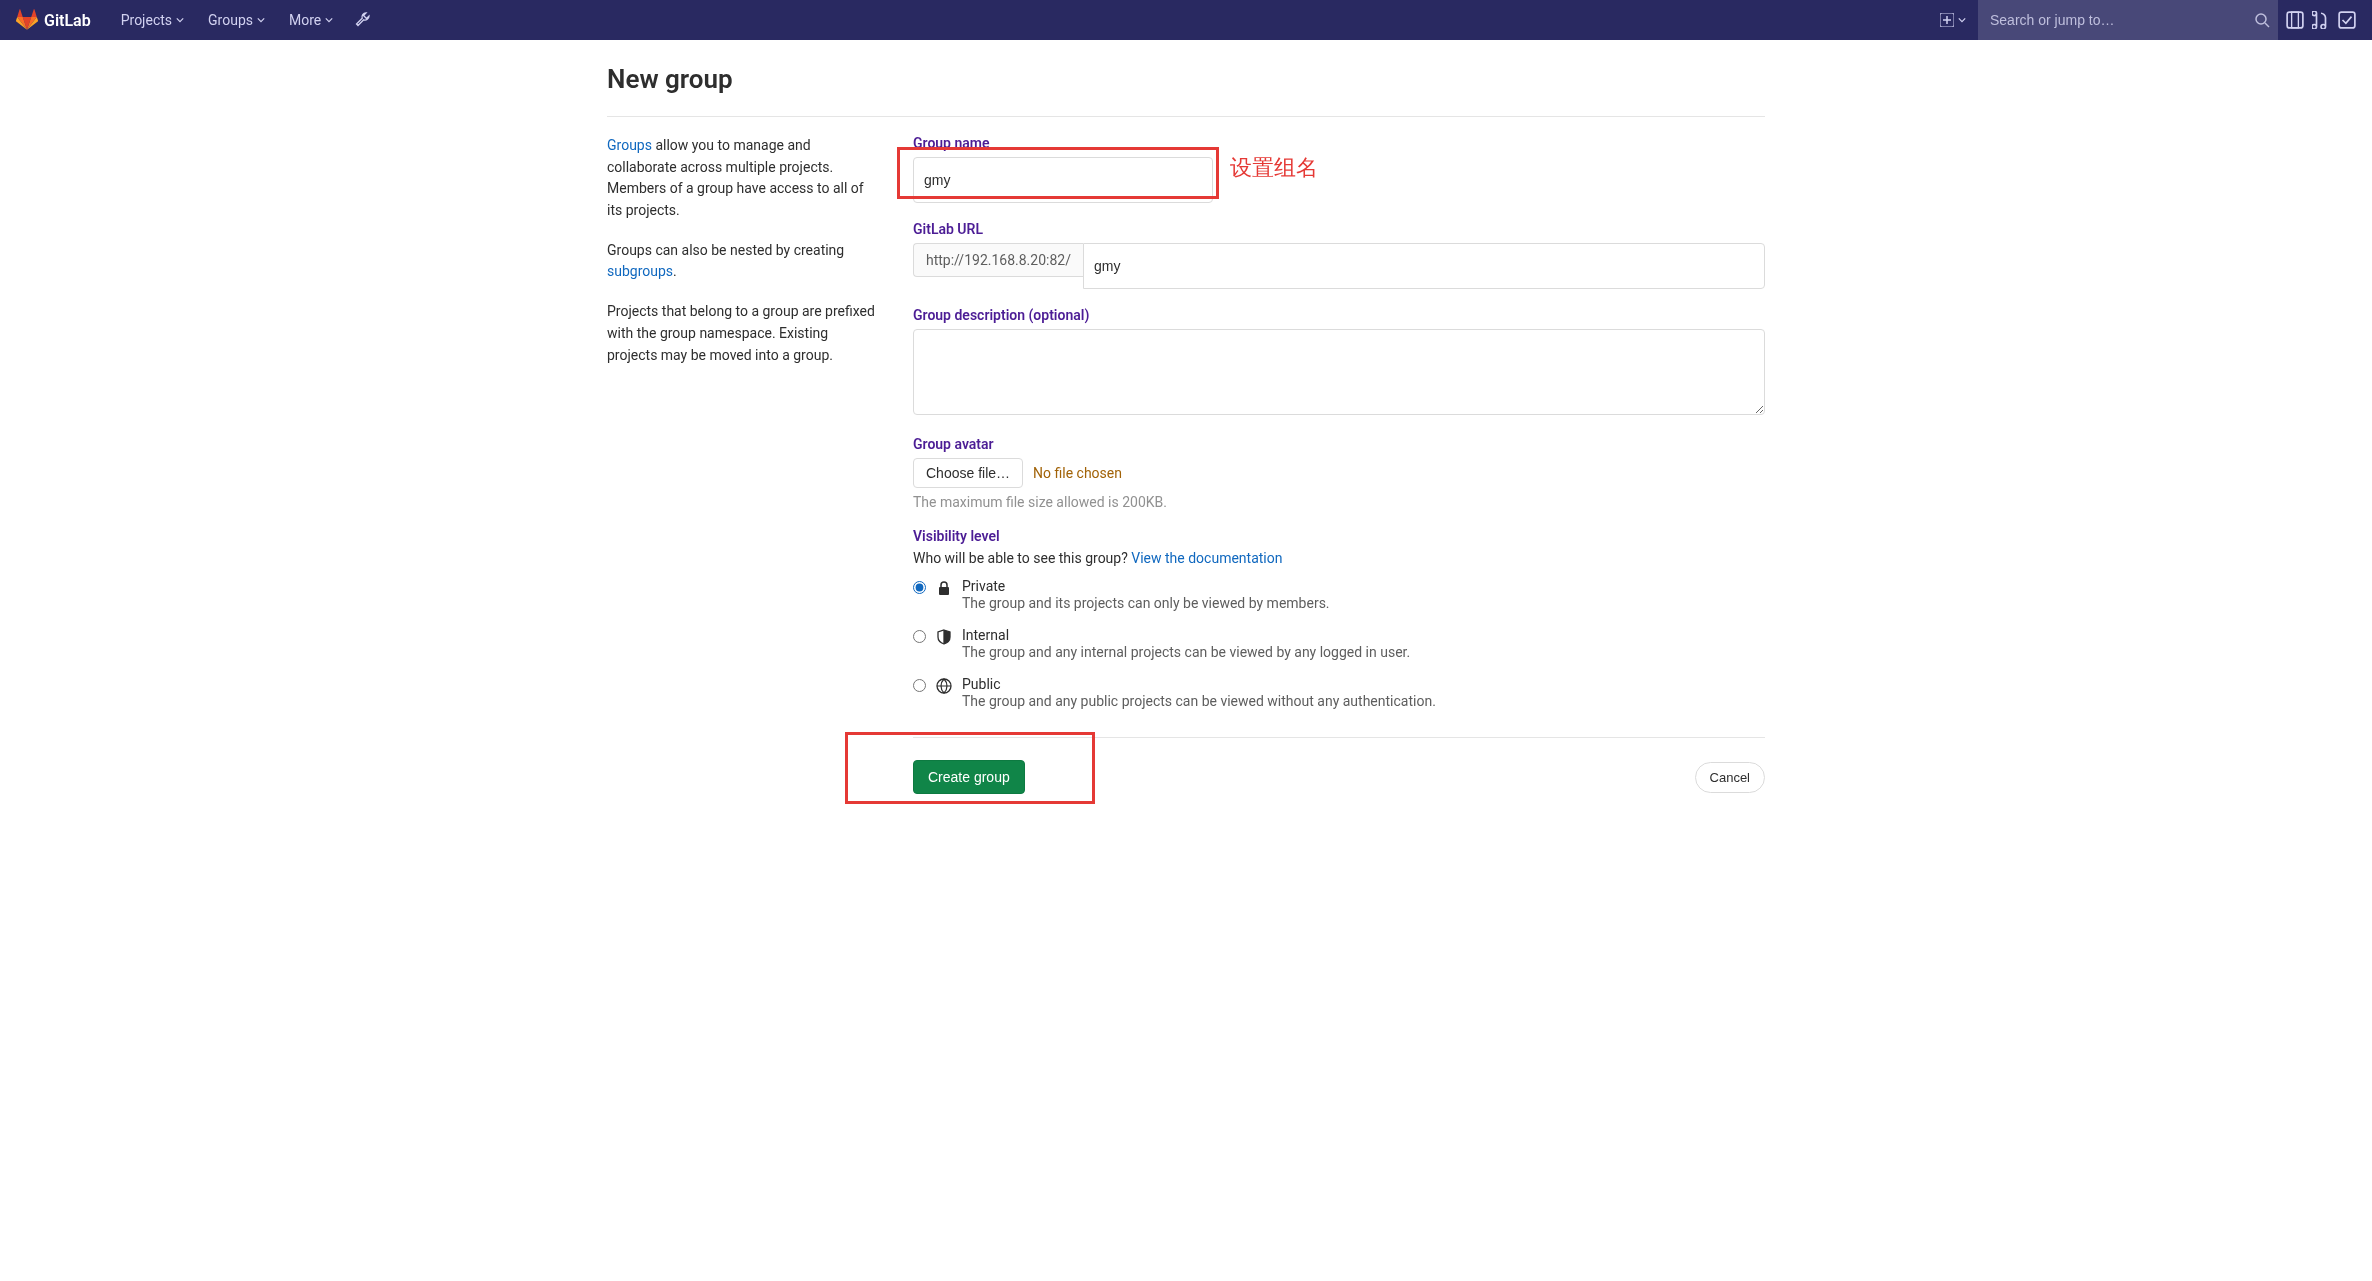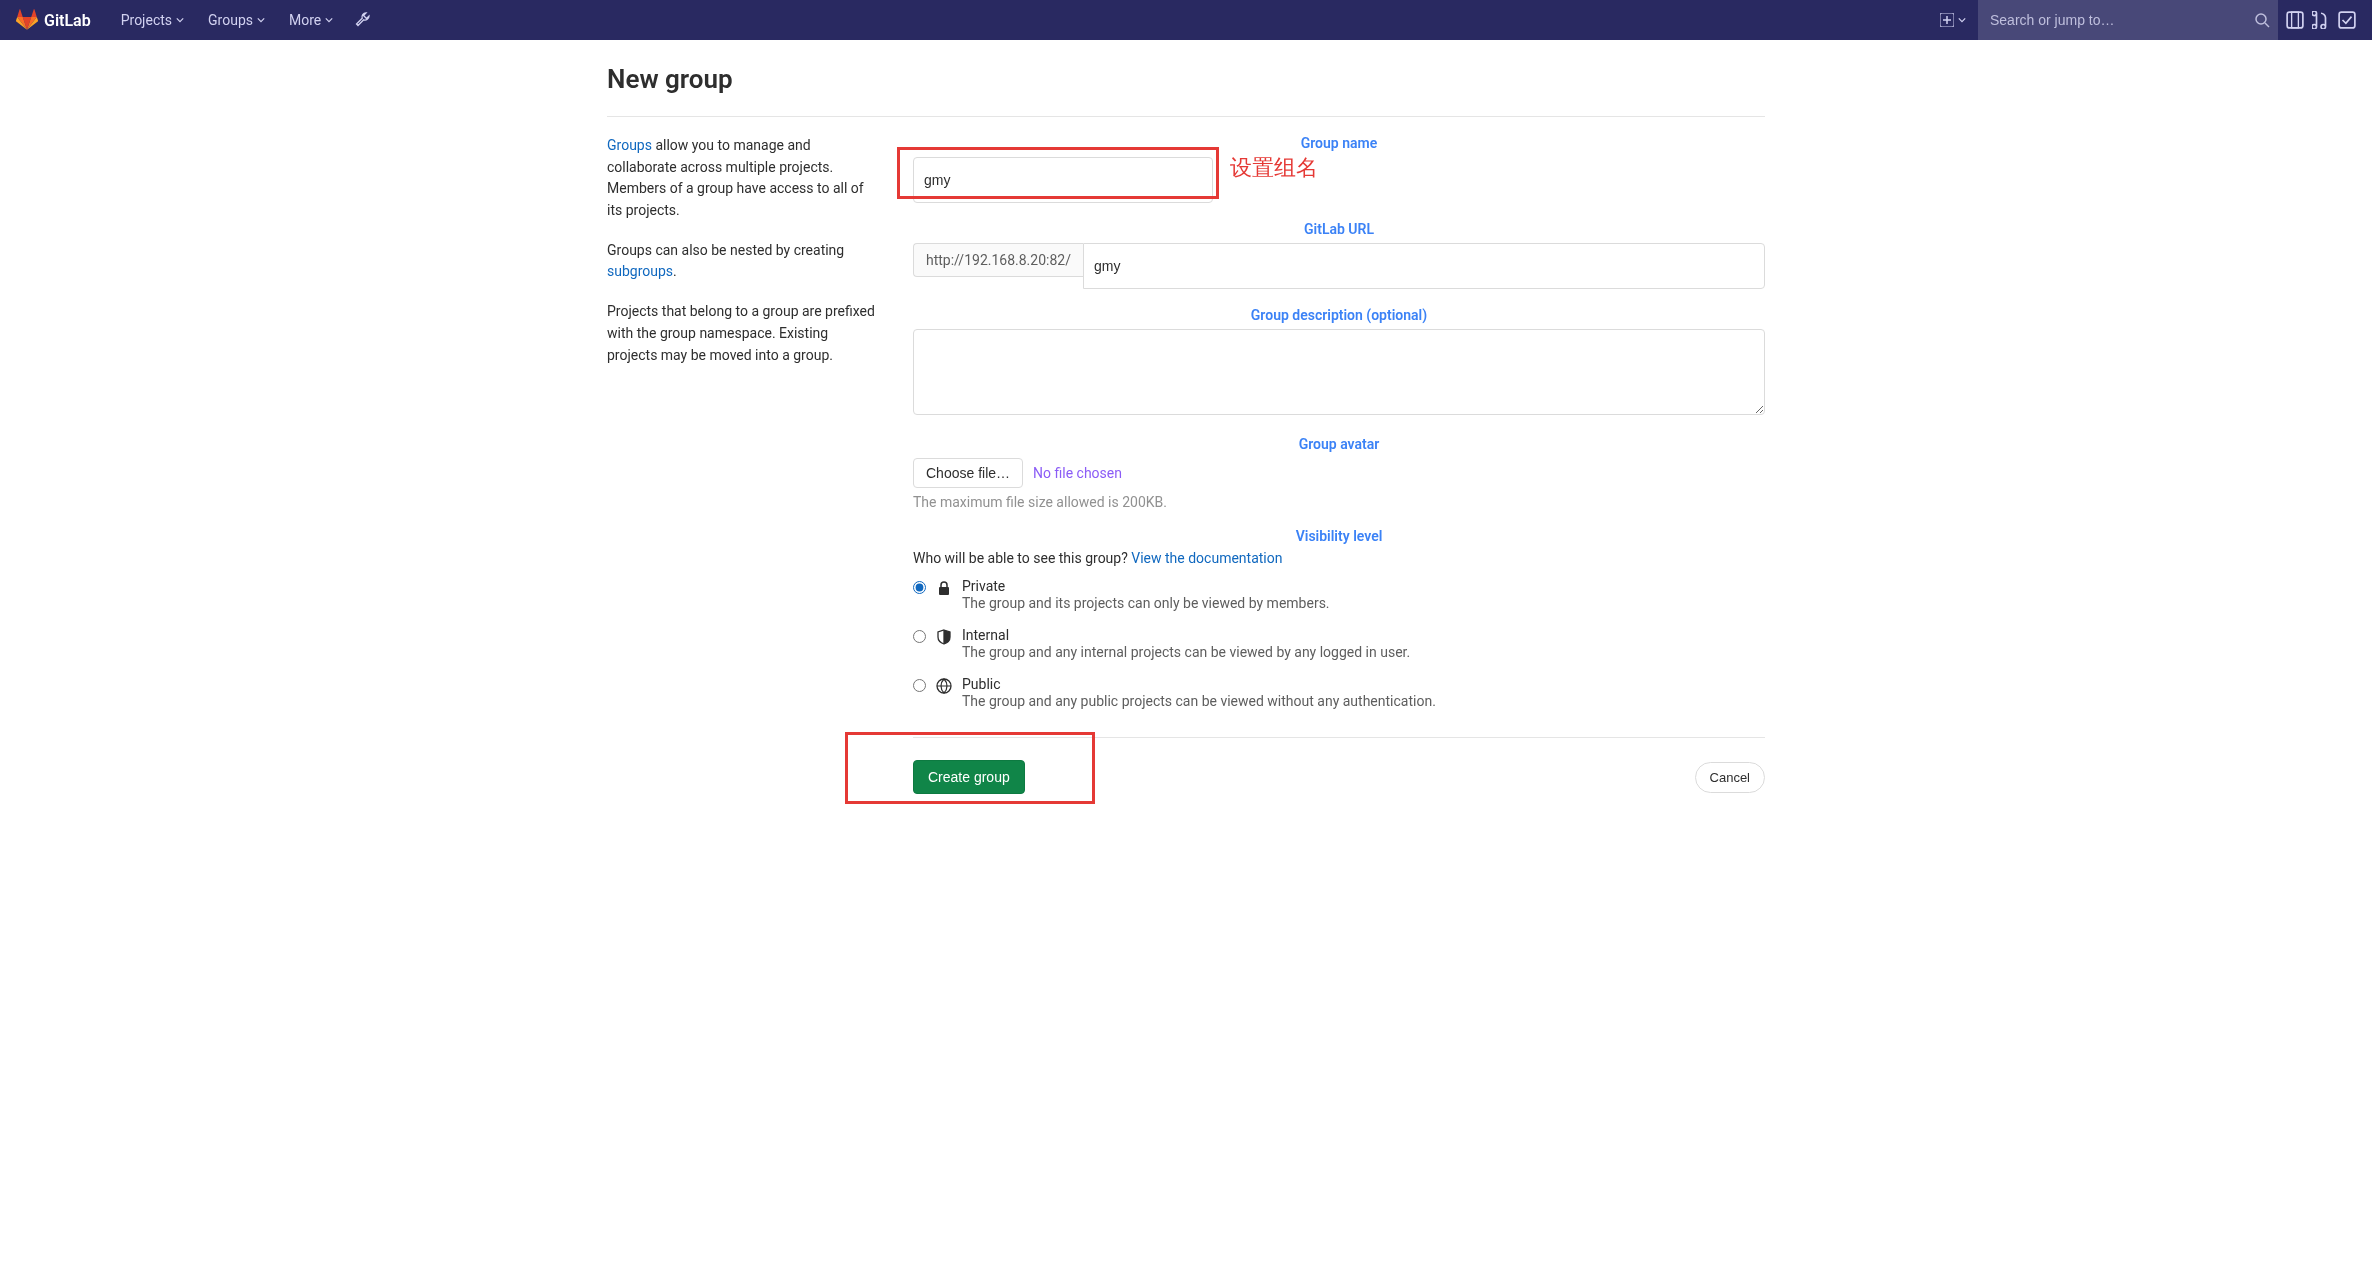--- a/index.html
+++ b/index.html
@@ -21,34 +21,34 @@
   .nav-icon-btn { width: 18px; height: 18px; cursor: pointer; color: #d1d1f0; }
   
   .container { max-width: 1190px; margin: 0 auto; padding: 24px 16px; }
   .page-title { font-size: 26px; font-weight: 600; color: #2e2e2e; padding-bottom: 22px; border-bottom: 1px solid #e5e5e5; margin-bottom: 18px; }
   .layout { display: flex; gap: 36px; }
   .sidebar-info { width: 270px; flex-shrink: 0; color: #2e2e2e; line-height: 1.55; }
   .sidebar-info p { margin-bottom: 18px; }
   .sidebar-info a { color: #1068bf; text-decoration: none; }
   .form-col { flex: 1; }
   .form-group { margin-bottom: 18px; }
-  .form-label { font-weight: 600; display: block; margin-bottom: 6px; color: #3b82f6; text-align: center; }
+  .form-label { font-weight: 600; display: block; margin-bottom: 6px; color: #4c1d95; }
   .form-input { width: 100%; height: 46px; padding: 6px 10px; border: 1px solid #dbdbdb; border-radius: 4px; font-size: 14px; color: #2e2e2e; }
   .form-textarea { width: 100%; height: 86px; padding: 6px 10px; border: 1px solid #dbdbdb; border-radius: 4px; font-size: 14px; resize: both; }
   .group-name-wrap { position: relative; }
   .group-name-wrap .form-input { width: 300px; }
   .red-box { position: absolute; border: 3px solid #e53935; pointer-events: none; }
   .red-box-1 { top: -10px; left: -16px; width: 322px; height: 52px; }
   .annotation { position: absolute; color: #e53935; font-size: 22px; left: 317px; top: -4px; white-space: nowrap; }
   .url-row { display: flex; }
   .url-prefix { background: #fafafa; border: 1px solid #dbdbdb; border-right: none; border-radius: 4px 0 0 4px; padding: 6px 12px; color: #5e5e5e; height: 34px; display: flex; align-items: center; }
   .url-input { flex: 1; border-radius: 0 4px 4px 0; }
   .file-btn { border: 1px solid #dbdbdb; background: #fff; border-radius: 4px; padding: 6px 12px; cursor: pointer; font-size: 14px; color: #2e2e2e; }
   .file-row { display: flex; align-items: center; gap: 10px; }
-  .file-status { color: #8b5cf6; }
+  .file-status { color: #a16207; }
   .file-hint { color: #919191; margin-top: 6px; }
   .vis-question { margin-bottom: 12px; color: #2e2e2e; }
   .vis-question a { color: #1068bf; text-decoration: none; }
   .radio-row { display: flex; align-items: flex-start; gap: 10px; margin-bottom: 16px; }
   .radio-row input[type=radio] { margin-top: 3px; accent-color: #1068bf; }
   .vis-icon { width: 16px; height: 16px; margin-top: 2px; flex-shrink: 0; }
   .radio-text strong { font-weight: 400; color: #2e2e2e; display: block; }
   .radio-text .desc { color: #5e5e5e; margin-top: 1px; }
   .form-actions { border-top: 1px solid #e5e5e5; margin-top: 28px; padding-top: 22px; display: flex; align-items: center; position: relative; }
   .btn-primary { background: #108548; color: #fff; border: 1px solid #0d7a41; border-radius: 4px; padding: 8px 14px; font-size: 14px; cursor: pointer; }

